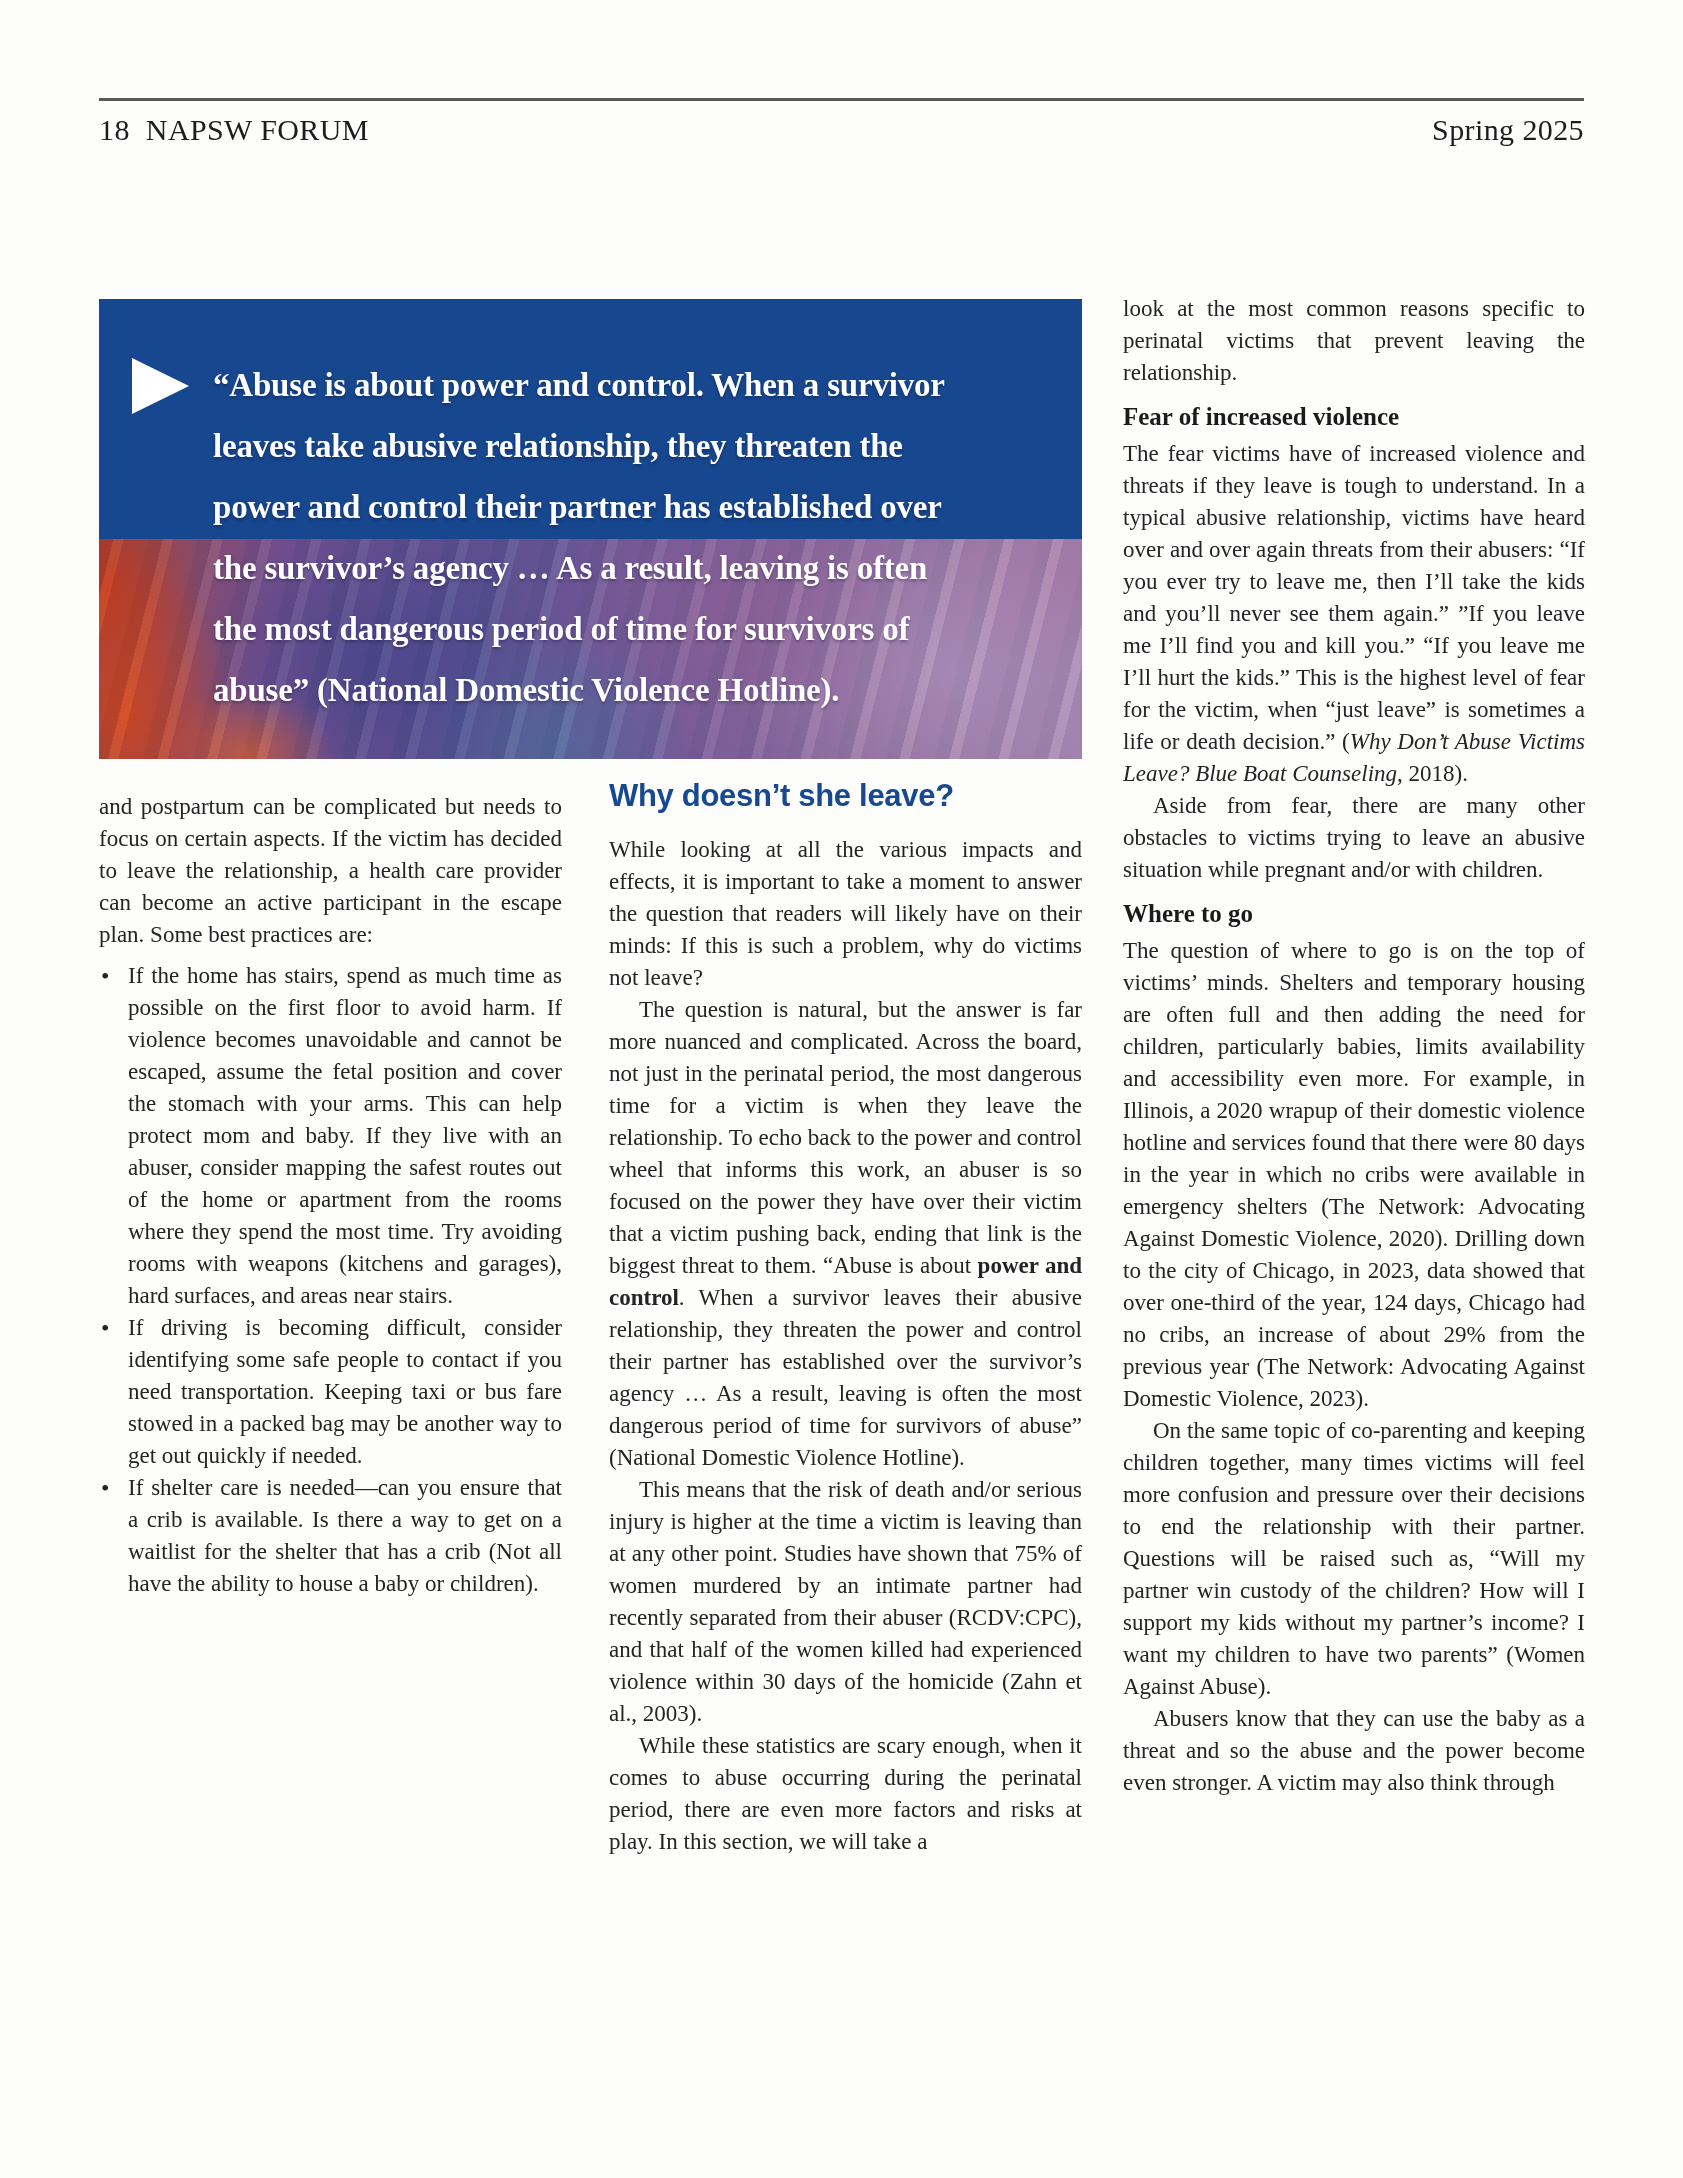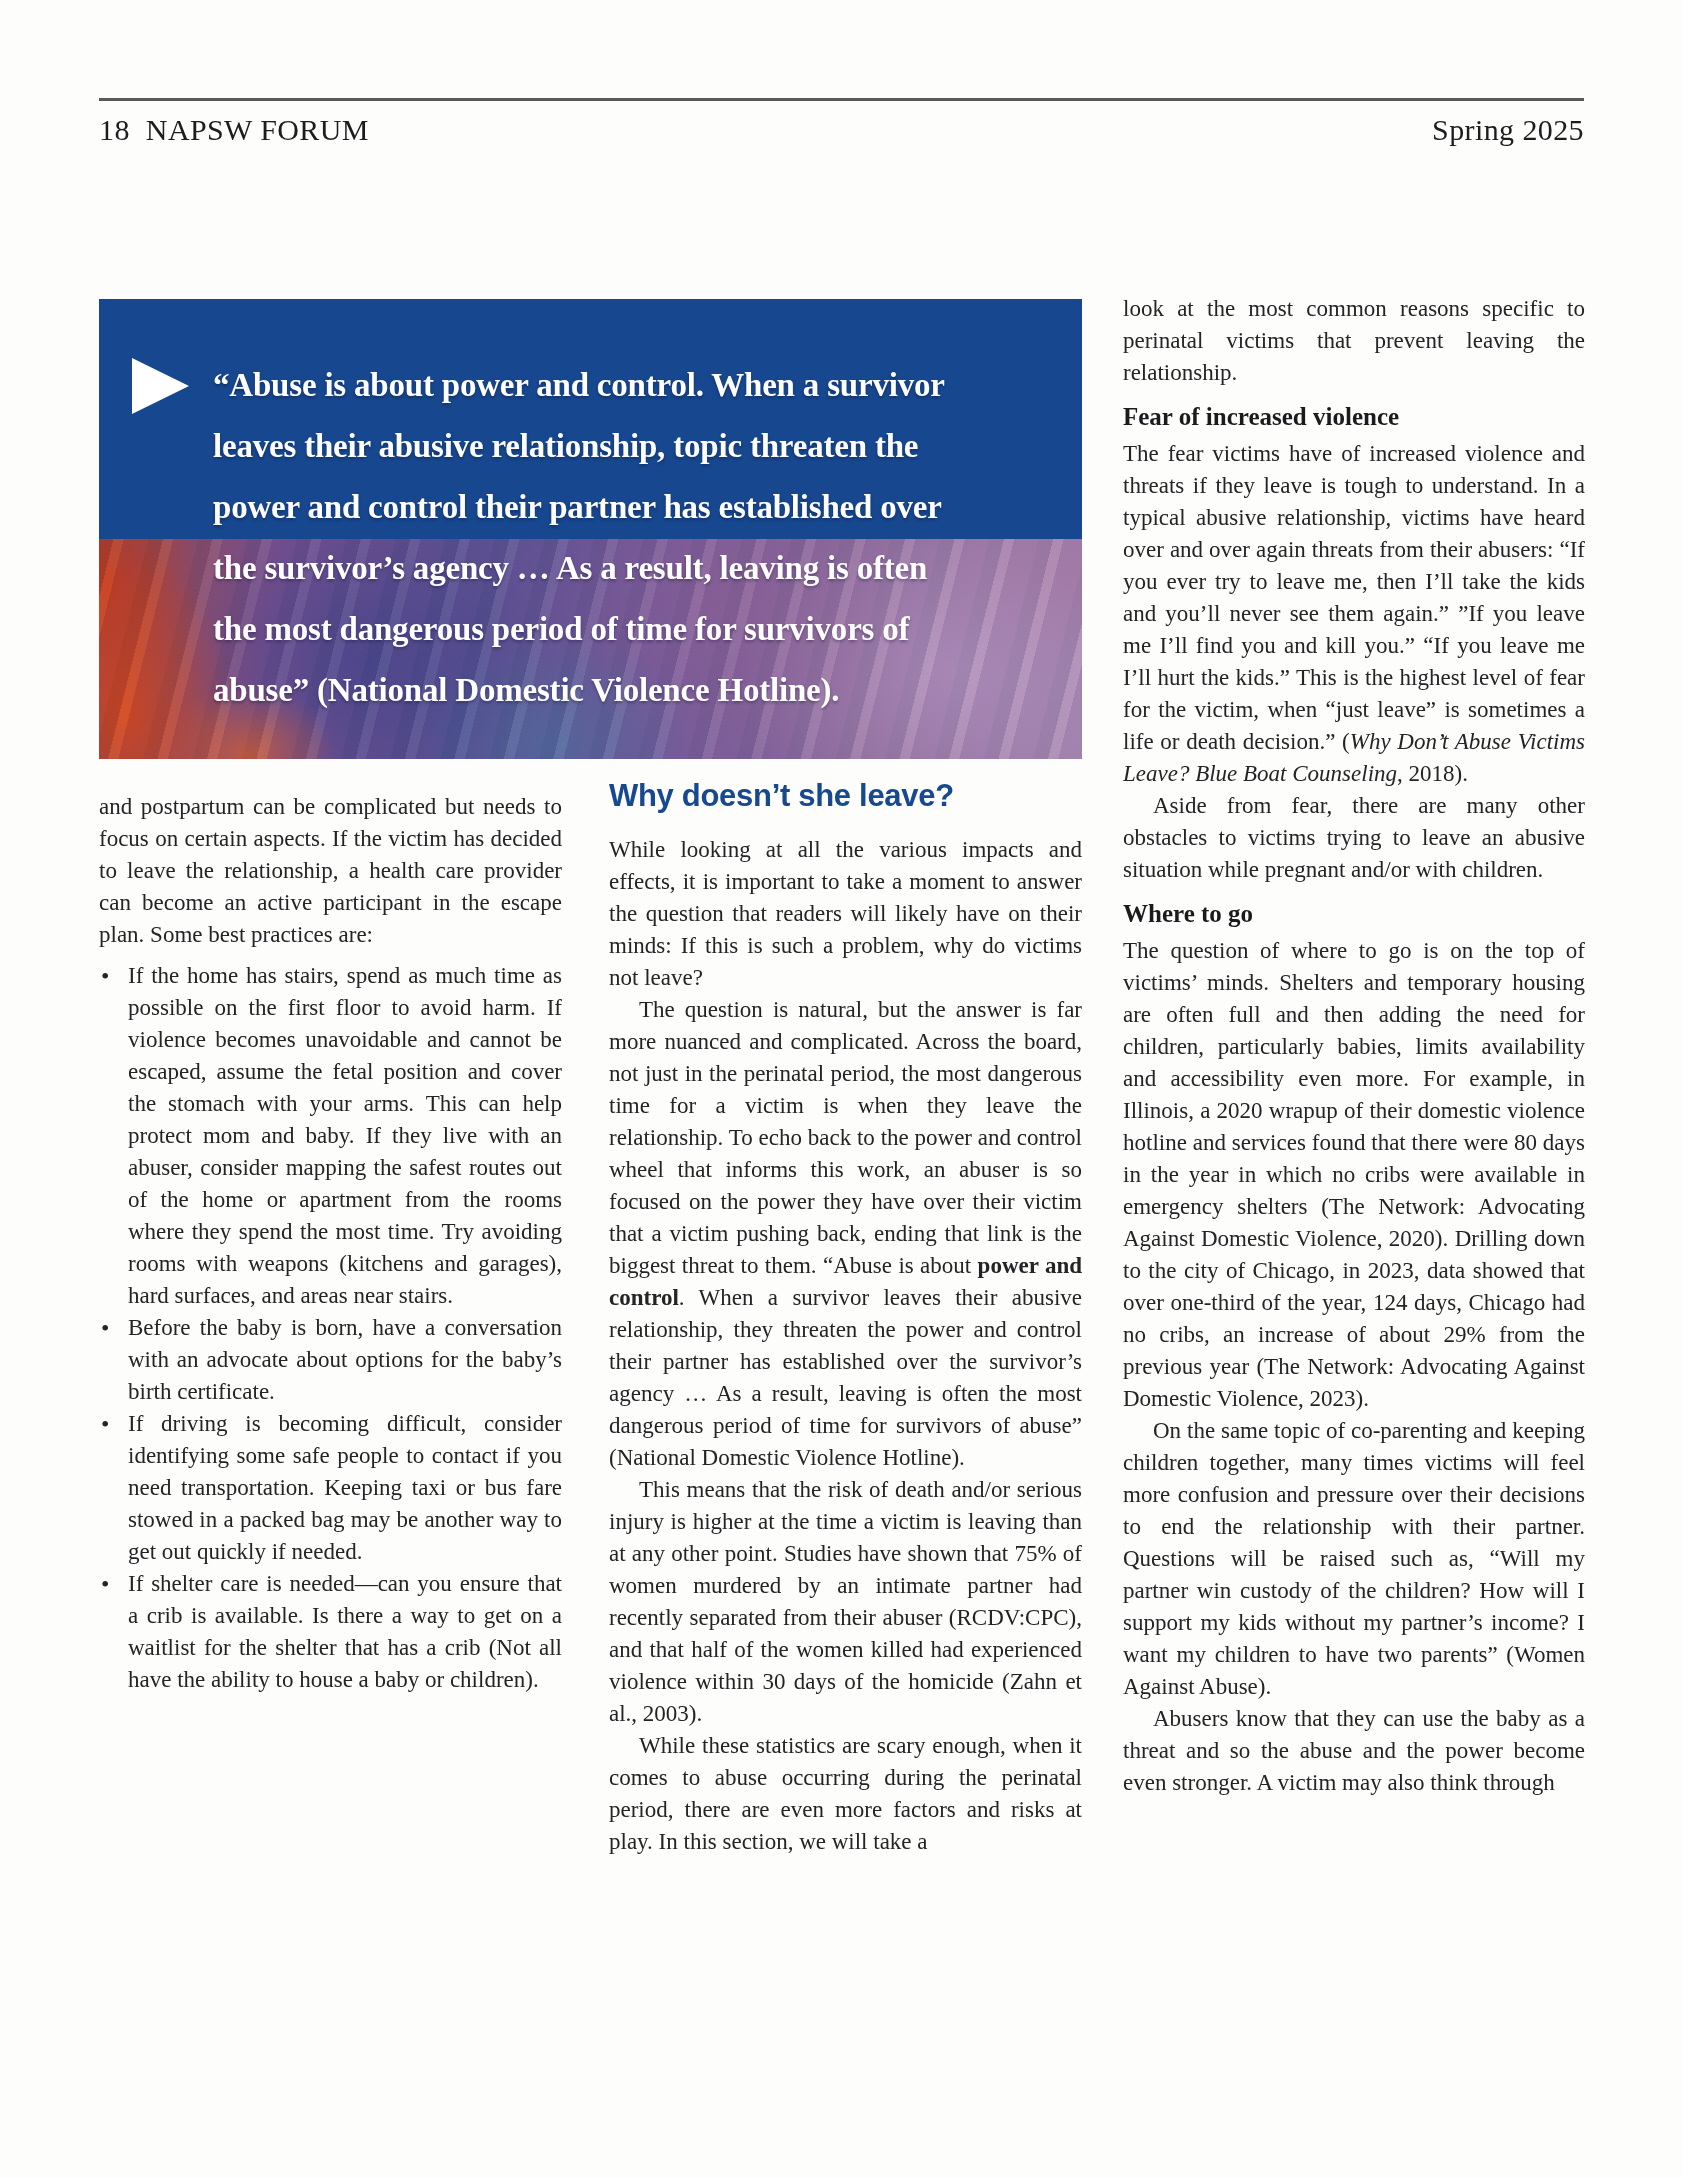--- a/index.html
+++ b/index.html
@@ -85,38 +85,34 @@
     </div>
     <div>Spring 2025</div>
   </header>
 
   <section class="pull-quote">
     <div class="pq-solid"></div>
     <div class="pq-art"></div>
     <div class="pq-arrow"></div>
     <div class="pq-text">
       <div class="pq-line">“Abuse is about power and control. When a survivor</div>
-      <div class="pq-line">leaves their abusive relationship, topic threaten the</div>
+      <div class="pq-line">leaves take abusive relationship, they threaten the</div>
       <div class="pq-line">power and control their partner has established over</div>
       <div class="pq-line">the survivor’s agency … As a result, leaving is often</div>
       <div class="pq-line">the most dangerous period of time for survivors of</div>
       <div class="pq-line">abuse” (National Domestic Violence Hotline).</div>
     </div>
   </section>
 
   <section class="col col1">
     <p class="para">and postpartum can be complicated but needs to focus on certain aspects. If the victim has decided to leave the relationship, a health care provider can become an active participant in the escape plan. Some best practices are:</p>
     <div class="bullets">
       <div class="bullet">
         <span class="dot"></span>
         <span>If the home has stairs, spend as much time as possible on the first floor to avoid harm. If violence becomes unavoidable and cannot be escaped, assume the fetal position and cover the stomach with your arms. This can help protect mom and baby. If they live with an abuser, consider mapping the safest routes out of the home or apartment from the rooms where they spend the most time. Try avoiding rooms with weapons (kitchens and garages), hard surfaces, and areas near stairs.</span>
-      </div>
-      <div class="bullet">
-        <span class="dot"></span>
-        <span>Before the baby is born, have a conversation with an advocate about options for the baby’s birth certificate.</span>
       </div>
       <div class="bullet">
         <span class="dot"></span>
         <span>If driving is becoming difficult, consider identifying some safe people to contact if you need transportation. Keeping taxi or bus fare stowed in a packed bag may be another way to get out quickly if needed.</span>
       </div>
       <div class="bullet">
         <span class="dot"></span>
         <span>If shelter care is needed—can you ensure that a crib is available. Is there a way to get on a waitlist for the shelter that has a crib (Not all have the ability to house a baby or children).</span>
       </div>
     </div>

